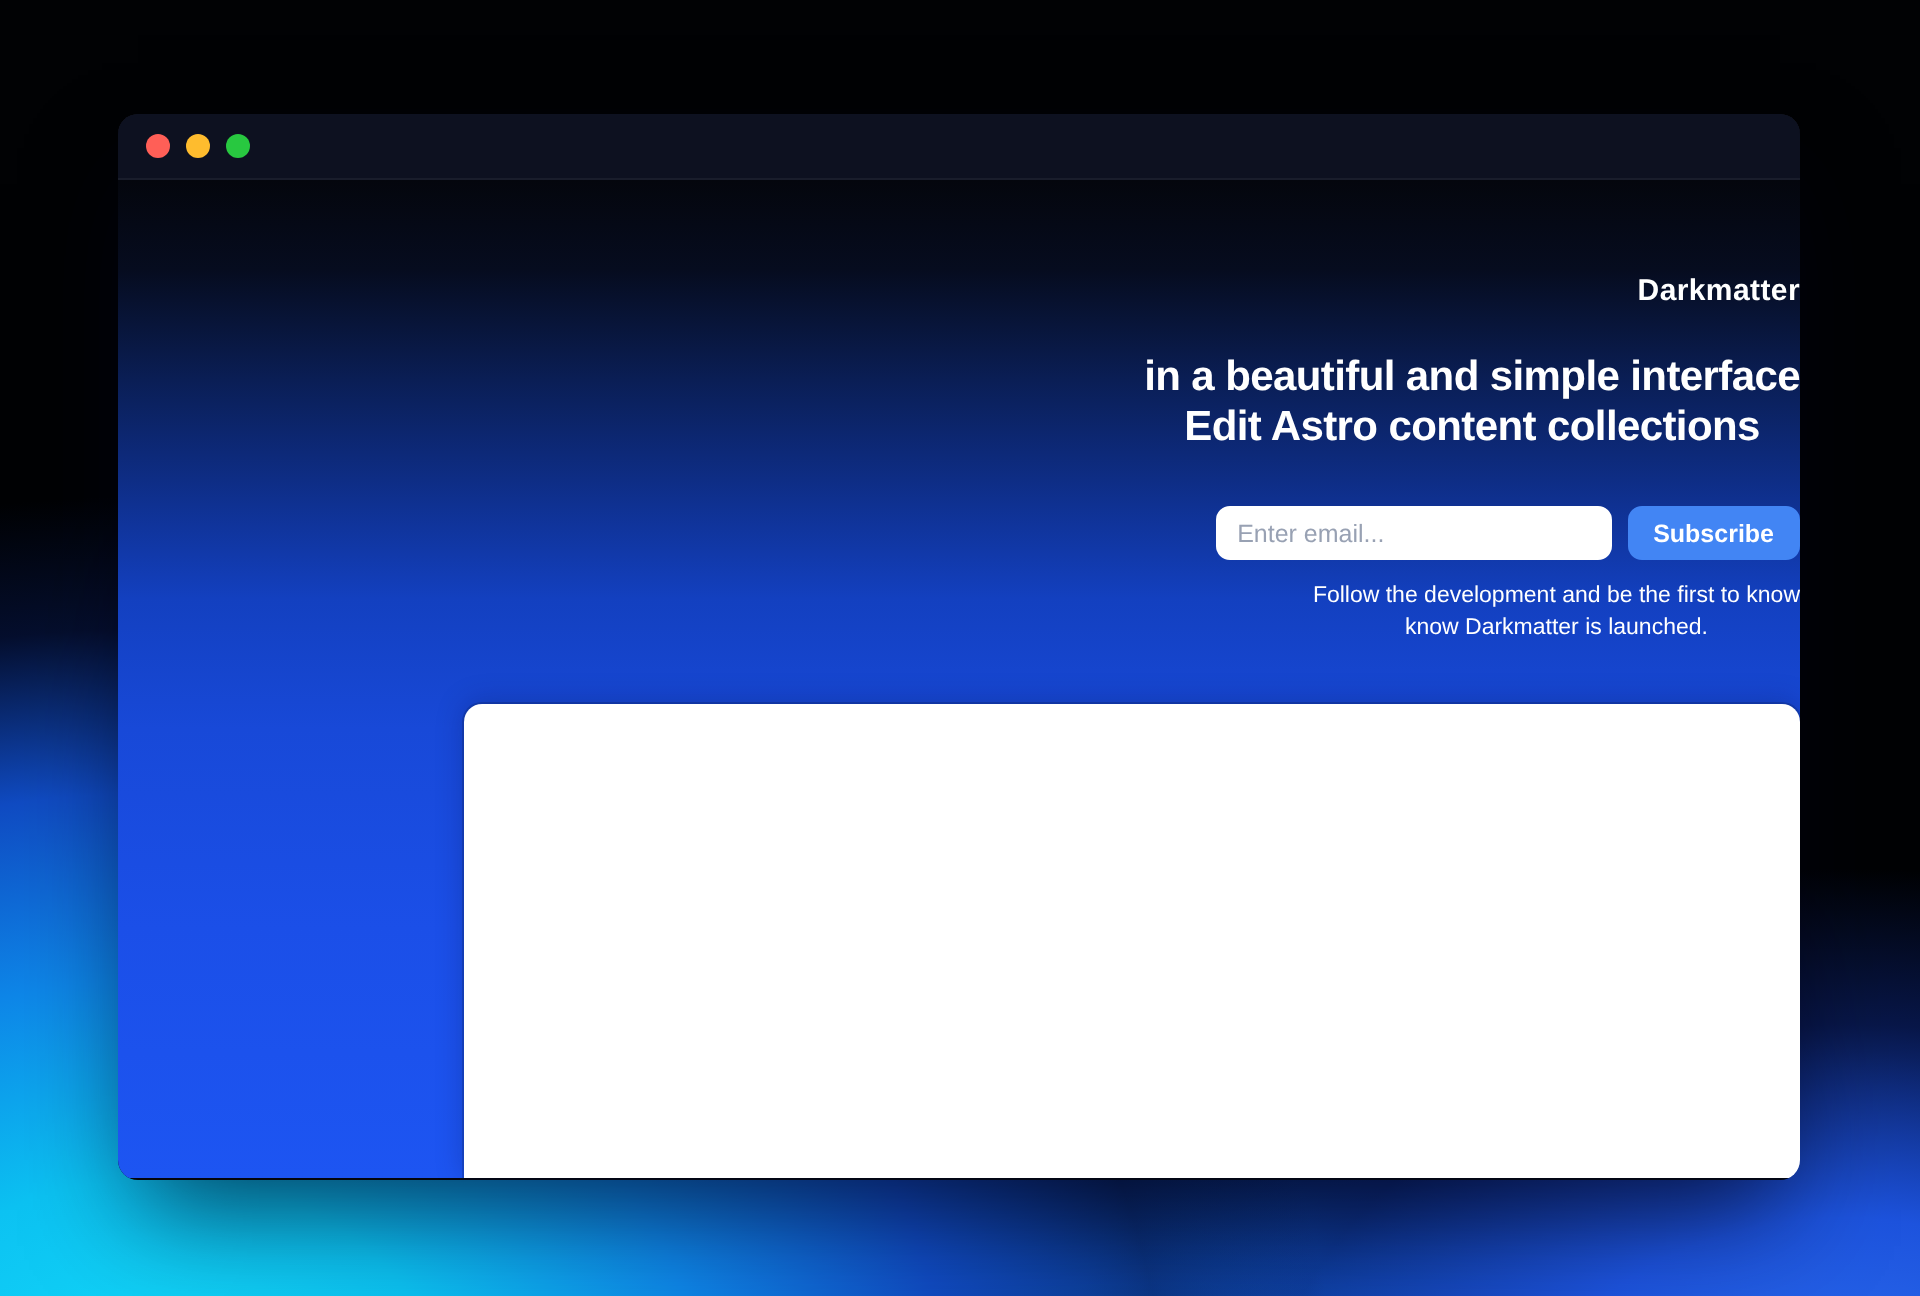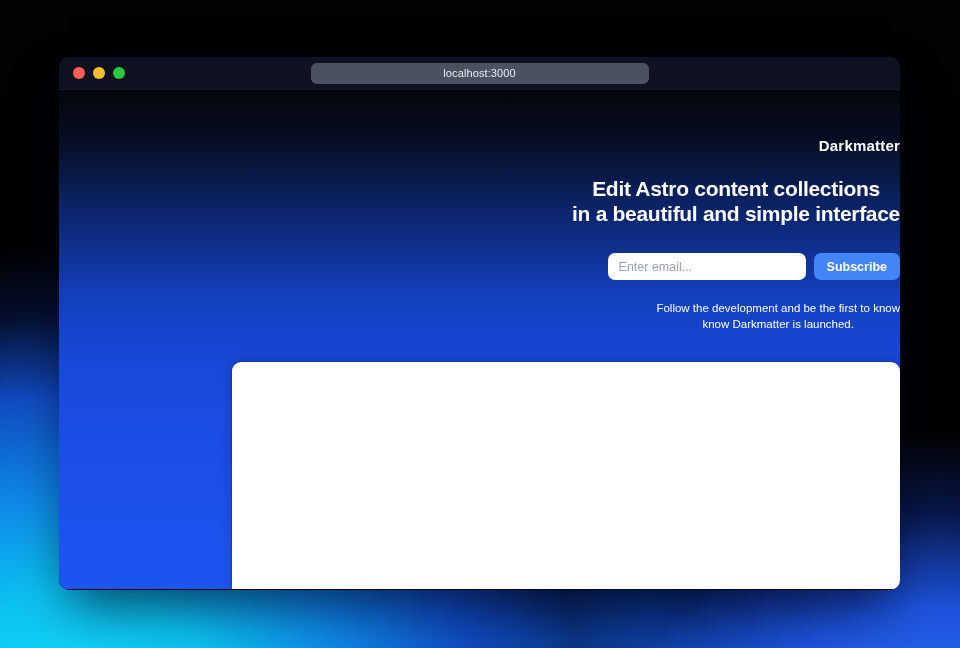--- a/index.html
+++ b/index.html
@@ -109,21 +109,21 @@
     border-radius: 7px;
     background: #4285f4;
     color: #ffffff;
     font-family: "Liberation Sans", sans-serif;
     font-size: 12.5px;
     font-weight: 700;
     cursor: pointer;
   }
 
   .note {
-    margin-top: 20px;
+    margin-top: 10px;
     color: #ffffff;
     font-size: 11.5px;
     line-height: 16px;
     text-align: center;
   }
   .note span { display: block; }
 
   .preview-panel {
     margin-top: 30px;
     width: 668px;
@@ -136,29 +136,28 @@
 </head>
 <body>
 
 <div class="window">
   <div class="titlebar">
     <div class="traffic-lights">
       <div class="dot" style="background:#ff5f57"></div>
       <div class="dot" style="background:#febc2e"></div>
       <div class="dot" style="background:#28c840"></div>
     </div>
-    <div class="url-pill">localhost:3000</div>
   </div>
 
   <div class="content">
     <div class="brand">Darkmatter</div>
 
     <h1 class="headline">
+      <span>in a beautiful and simple interface</span>
       <span>Edit Astro content collections</span>
-      <span>in a beautiful and simple interface</span>
     </h1>
 
     <div class="subscribe-form">
       <input class="email-input" type="text" placeholder="Enter email..." style="">
       <button class="subscribe-btn">Subscribe</button>
     </div>
 
     <div class="note">
       <span>Follow the development and be the first to know</span>
       <span>know Darkmatter is launched.</span>

